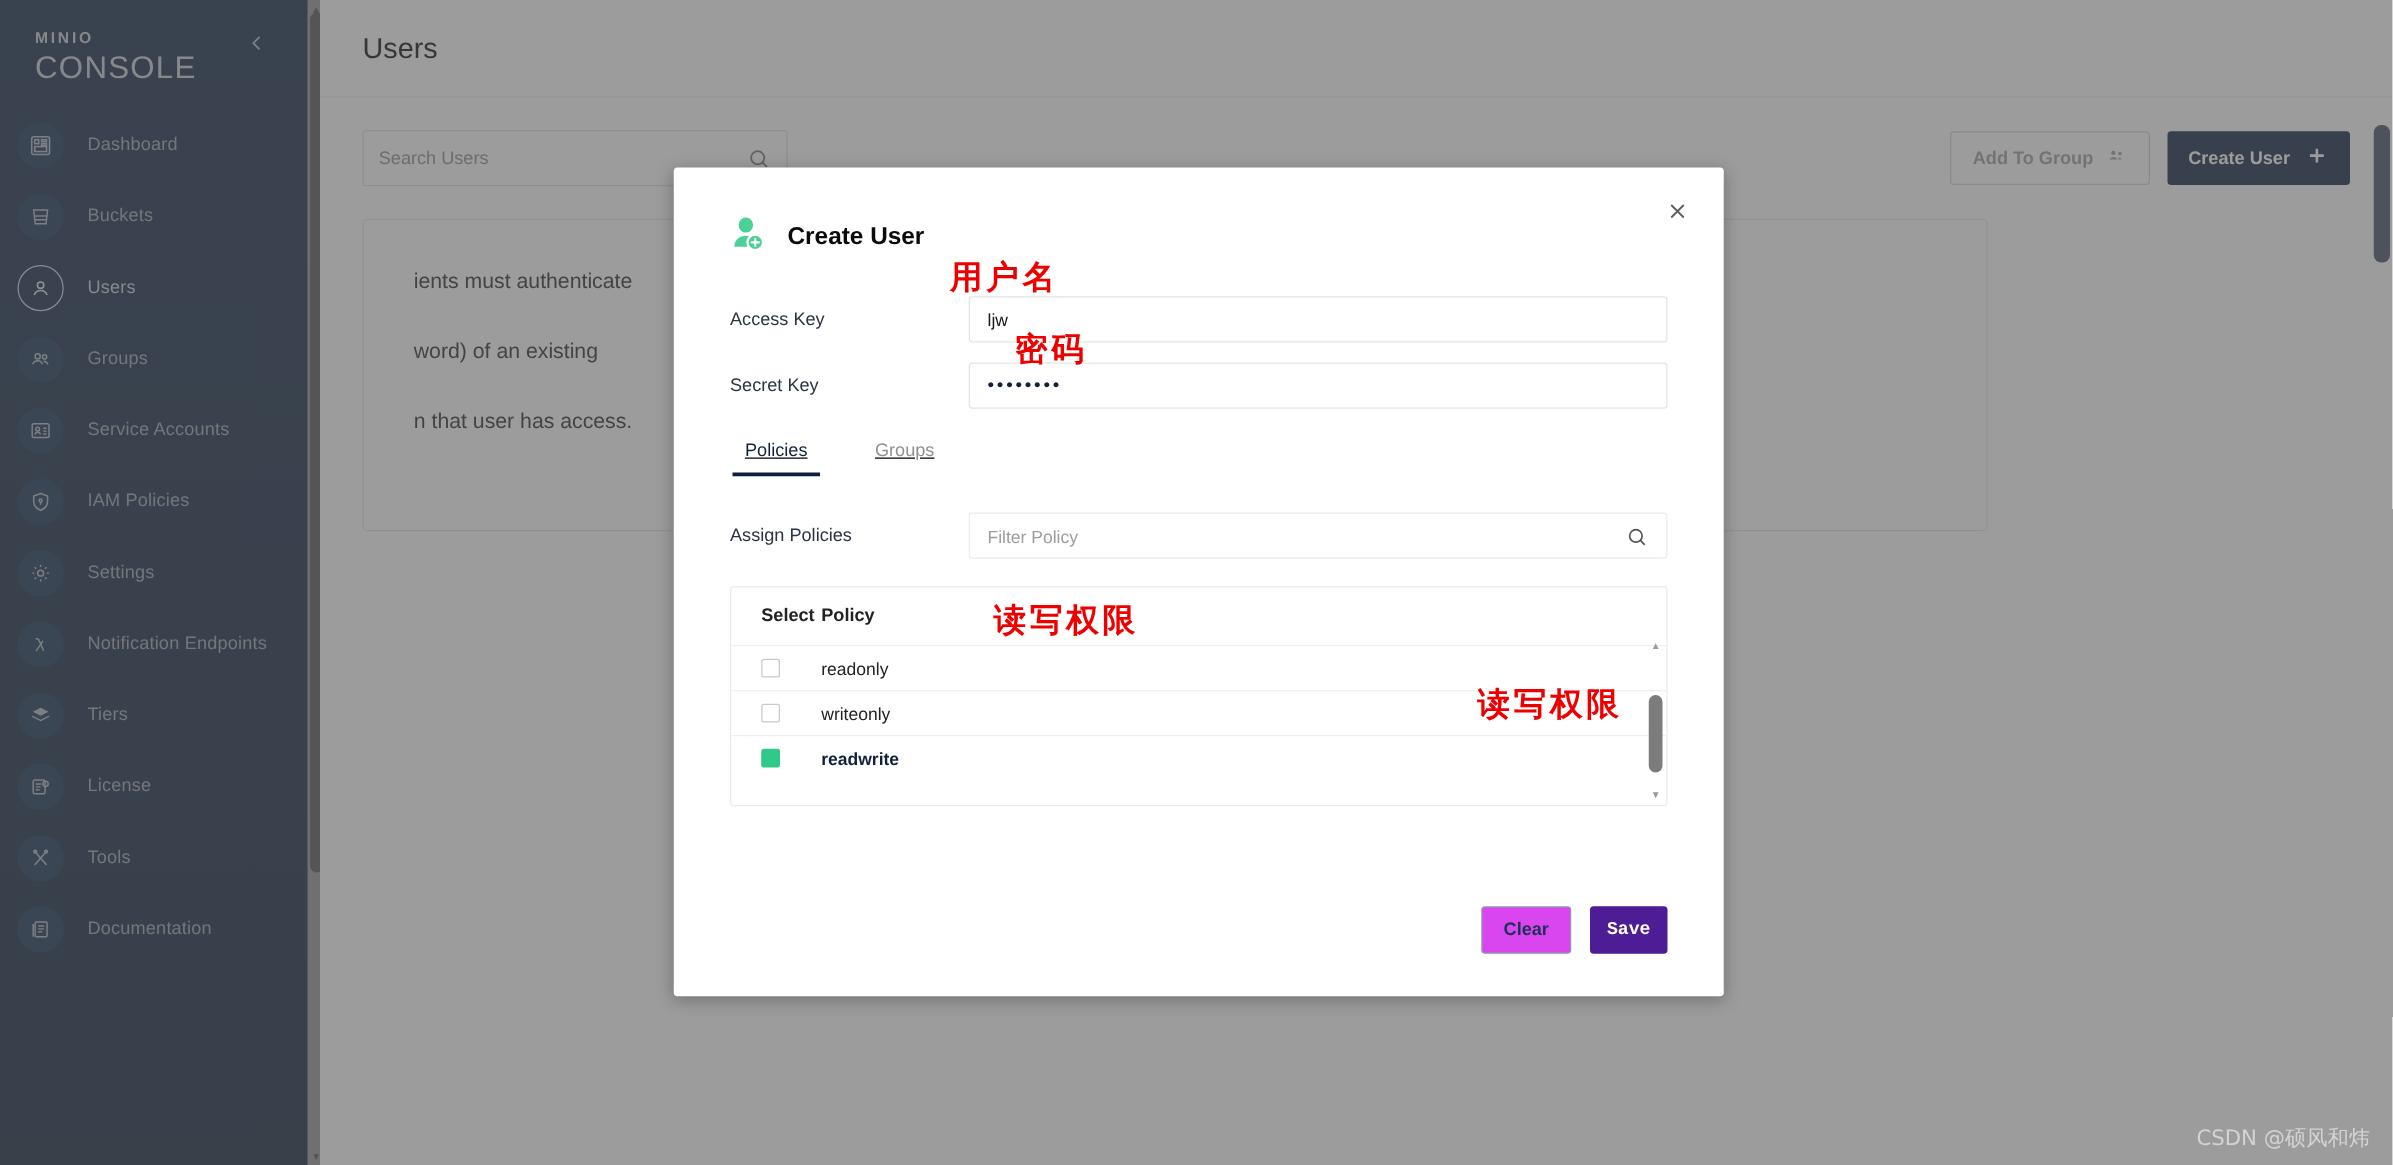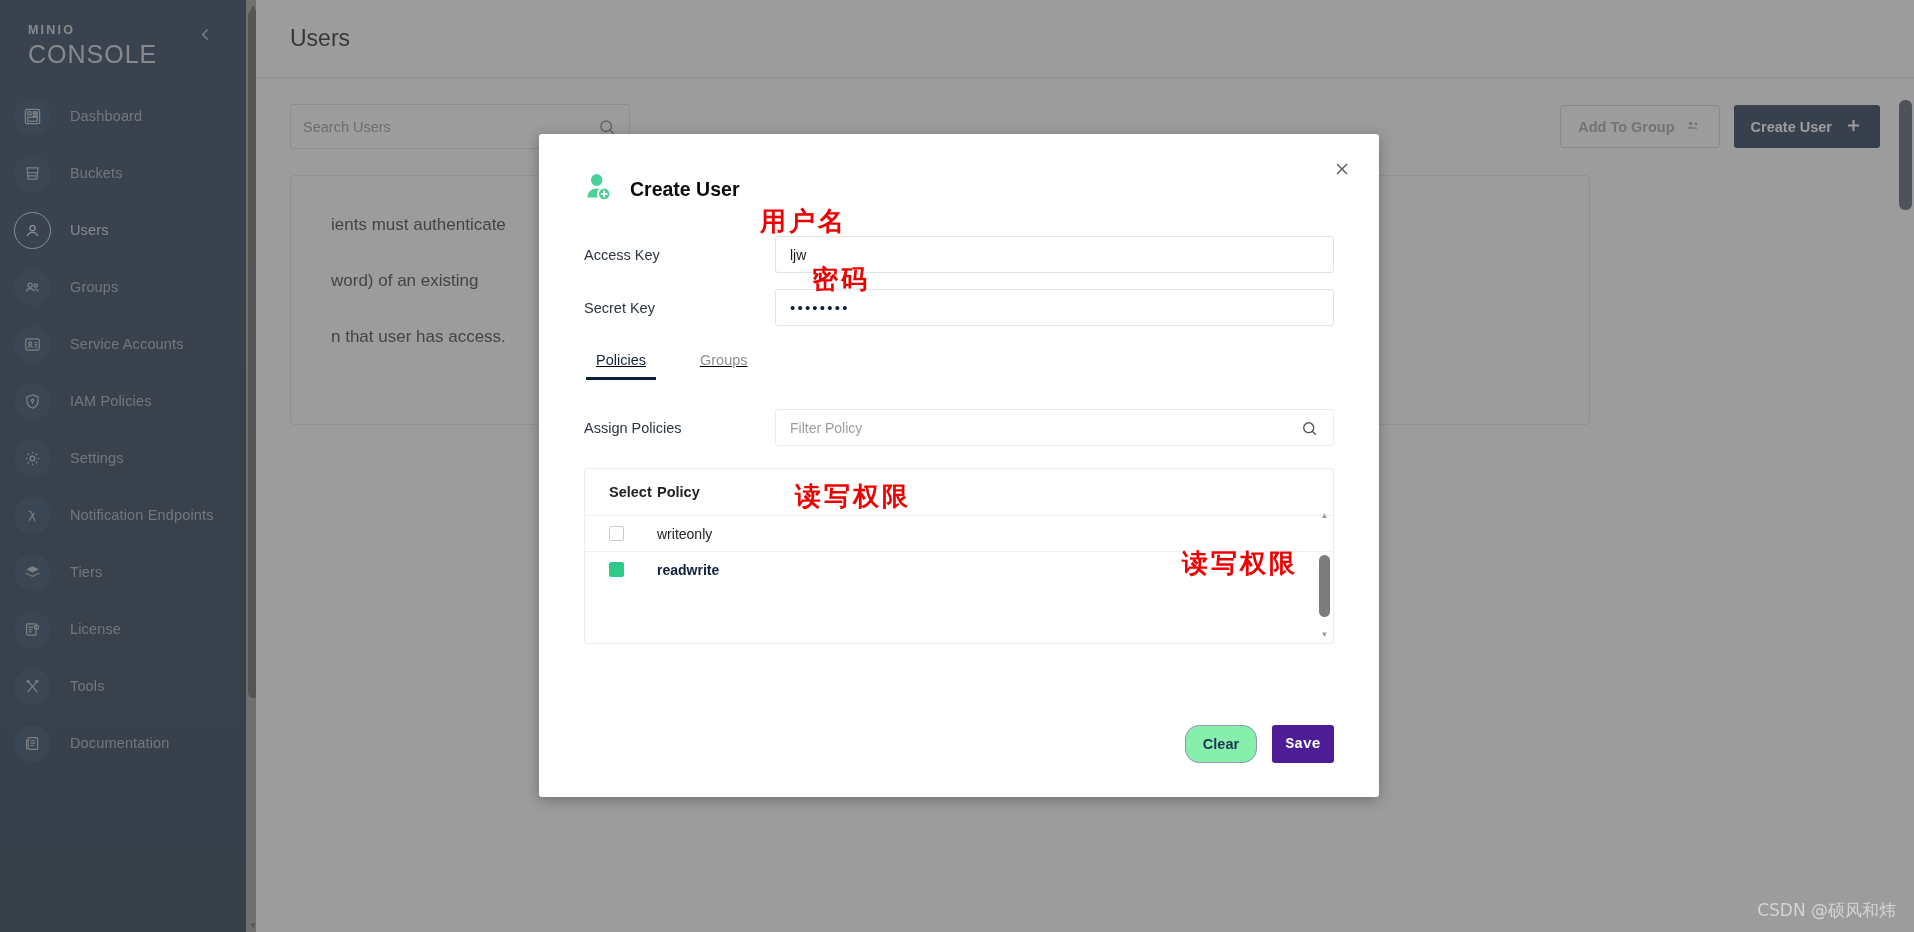--- a/index.html
+++ b/index.html
@@ -213,22 +213,22 @@
   #policy-scroll .thumb {
     position:absolute; left: 2px; top: 46px; width: 11px; height: 62px;
     background: #7c7c7c; border-radius: 6px;
   }
 
   #modal-footer {
     position: absolute; right: 45px; bottom: 34px;
     display: flex; align-items: center; gap: 15px;
   }
   .btn-clear {
-    width: 72px; height: 38px; border: 1px solid #8e99ab; border-radius: 14px;
-    background: #86efac; color: #1d3055; font-size: 14.5px; font-weight: 700; cursor: pointer;
+    width: 72px; height: 38px; border: 1px solid #8e99ab; border-radius: 3px;
+    background: #d946ef; color: #1d3055; font-size: 14.5px; font-weight: 700; cursor: pointer;
   }
   .btn-save {
     width: 62px; height: 38px; border: none; border-radius: 3px;
     background: #4c1d95; color: #fff; font-size: 14.5px; font-weight: 700; cursor: pointer; font-family: Liberation Mono, monospace;
   }
 
   
   .annot {
     position: absolute; color: #ee0000; font-weight: 700;
     font-family: "DejaVu Sans", sans-serif;
@@ -508,20 +508,26 @@
           </span>
         </div>
       </div>
 
       <div id="policy-box">
         <div id="policy-head">
           <div class="c-select">Select</div>
           <div>Policy</div>
         </div>
 
+        <div class="policy-row">
+          <div class="c-select">
+            <span class="cbox"></span>
+          </div>
+          <div>readonly</div>
+        </div>
 
         <div class="policy-row">
           <div class="c-select">
             <span class="cbox"></span>
           </div>
           <div>writeonly</div>
         </div>
 
         <div class="policy-row selected">
           <div class="c-select">

